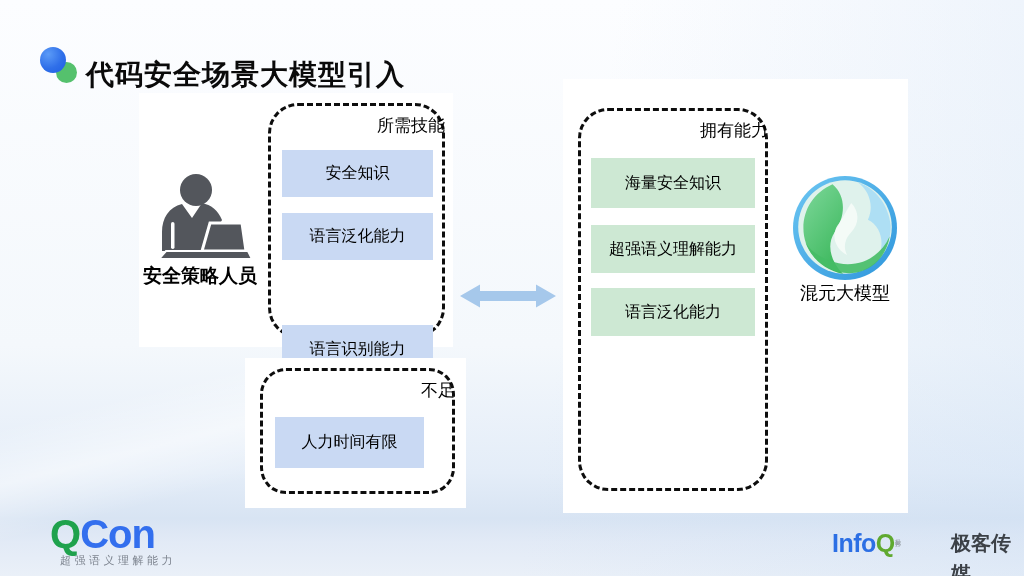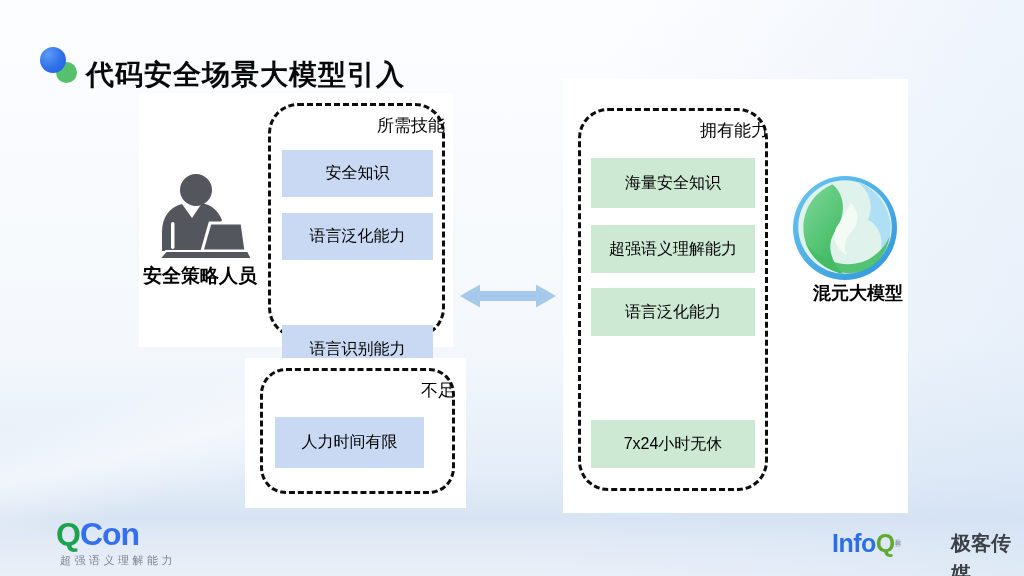--- a/index.html
+++ b/index.html
@@ -36,26 +36,26 @@
   .ibox{position:absolute;display:flex;align-items:center;justify-content:center;
     font-size:16px;color:#000;text-align:center;}
   .ibox-blue{background:#C9D9F3;}
   .ibox-green{background:#CDE8D3;}
   
   .persona-icon{position:absolute;left:158px;top:170px;width:95px;height:92px;}
   .persona-label{position:absolute;left:139px;top:263px;width:122px;text-align:center;
     font-size:19px;font-weight:700;color:#000;}
   
   .model-logo{position:absolute;left:793px;top:176px;width:104px;height:104px;}
-  .model-label{position:absolute;left:787px;top:281px;width:116px;text-align:right;
-    font-size:18px;font-weight:700;color:#000;}
+  .model-label{position:absolute;left:787px;top:281px;width:116px;text-align:center;
+    font-size:18px;font-weight:400;color:#000;}
   
   .arrow{position:absolute;left:460px;top:282px;width:96px;height:28px;}
   
-  .qcon{position:absolute;left:56px;top:517px;line-height:34px;font-size:32px;font-weight:800;letter-spacing:-1px;}
+  .qcon{position:absolute;left:50px;top:517px;line-height:34px;font-size:40px;font-weight:800;letter-spacing:-1px;}
   .qcon .q{color:#1FA24D;}
   .qcon .con{color:#336FEE;}
   .qcon-sub{position:absolute;left:60px;top:553px;font-size:11px;color:#7E8590;letter-spacing:3.5px;font-weight:500;}
   .infoq{position:absolute;left:832px;top:527px;line-height:32px;font-size:25px;font-weight:800;letter-spacing:-0.5px;}
   .infoq .info{color:#2C6FE4;}
   .infoq .q{color:#5FA92F;}
   .infoq-vertical{position:absolute;left:893px;top:534px;writing-mode:vertical-rl;
     font-size:6px;color:#9AA1A9;letter-spacing:1px;}
   .infoq-media{position:absolute;left:951px;top:528px;font-size:20px;font-weight:700;color:#3C4147;line-height:30px;}
 </style>
@@ -97,21 +97,20 @@
     <polygon points="0,14 20,2.5 20,9 76,9 76,2.5 96,14 76,25.5 76,19 20,19 20,25.5" fill="#A6C8EB"></polygon>
   </svg>
 
   <div class="card card-right"></div>
 
   <div class="dashed dashed-abilities"></div>
   <div class="group-title" style="left:578px;top:119px;width:190px;">拥有能力</div>
   <div class="ibox ibox-green" style="left:591px;top:158px;width:164px;height:50px;">海量安全知识</div>
   <div class="ibox ibox-green" style="left:591px;top:225px;width:164px;height:48px;">超强语义理解能力</div>
   <div class="ibox ibox-green" style="left:591px;top:288px;width:164px;height:48px;">语言泛化能力</div>
-  <div class="ibox ibox-green" style="left:591px;top:420px;width:164px;height:48px;">7x24小时无休</div>
 
   <svg class="model-logo" viewBox="0 0 100 100" aria-hidden="true">
     <defs>
       <linearGradient id="gBlue" x1="0" y1="0" x2="1" y2="1">
         <stop offset="0" stop-color="#6CC6F2"></stop>
           <stop offset="1" stop-color="#2F96DC"></stop>
       </linearGradient>
       <linearGradient id="gGreen" x1="0" y1="0" x2="0.6" y2="1">
         <stop offset="0" stop-color="#7ED89B"></stop>
           <stop offset="1" stop-color="#3FB95F"></stop>

